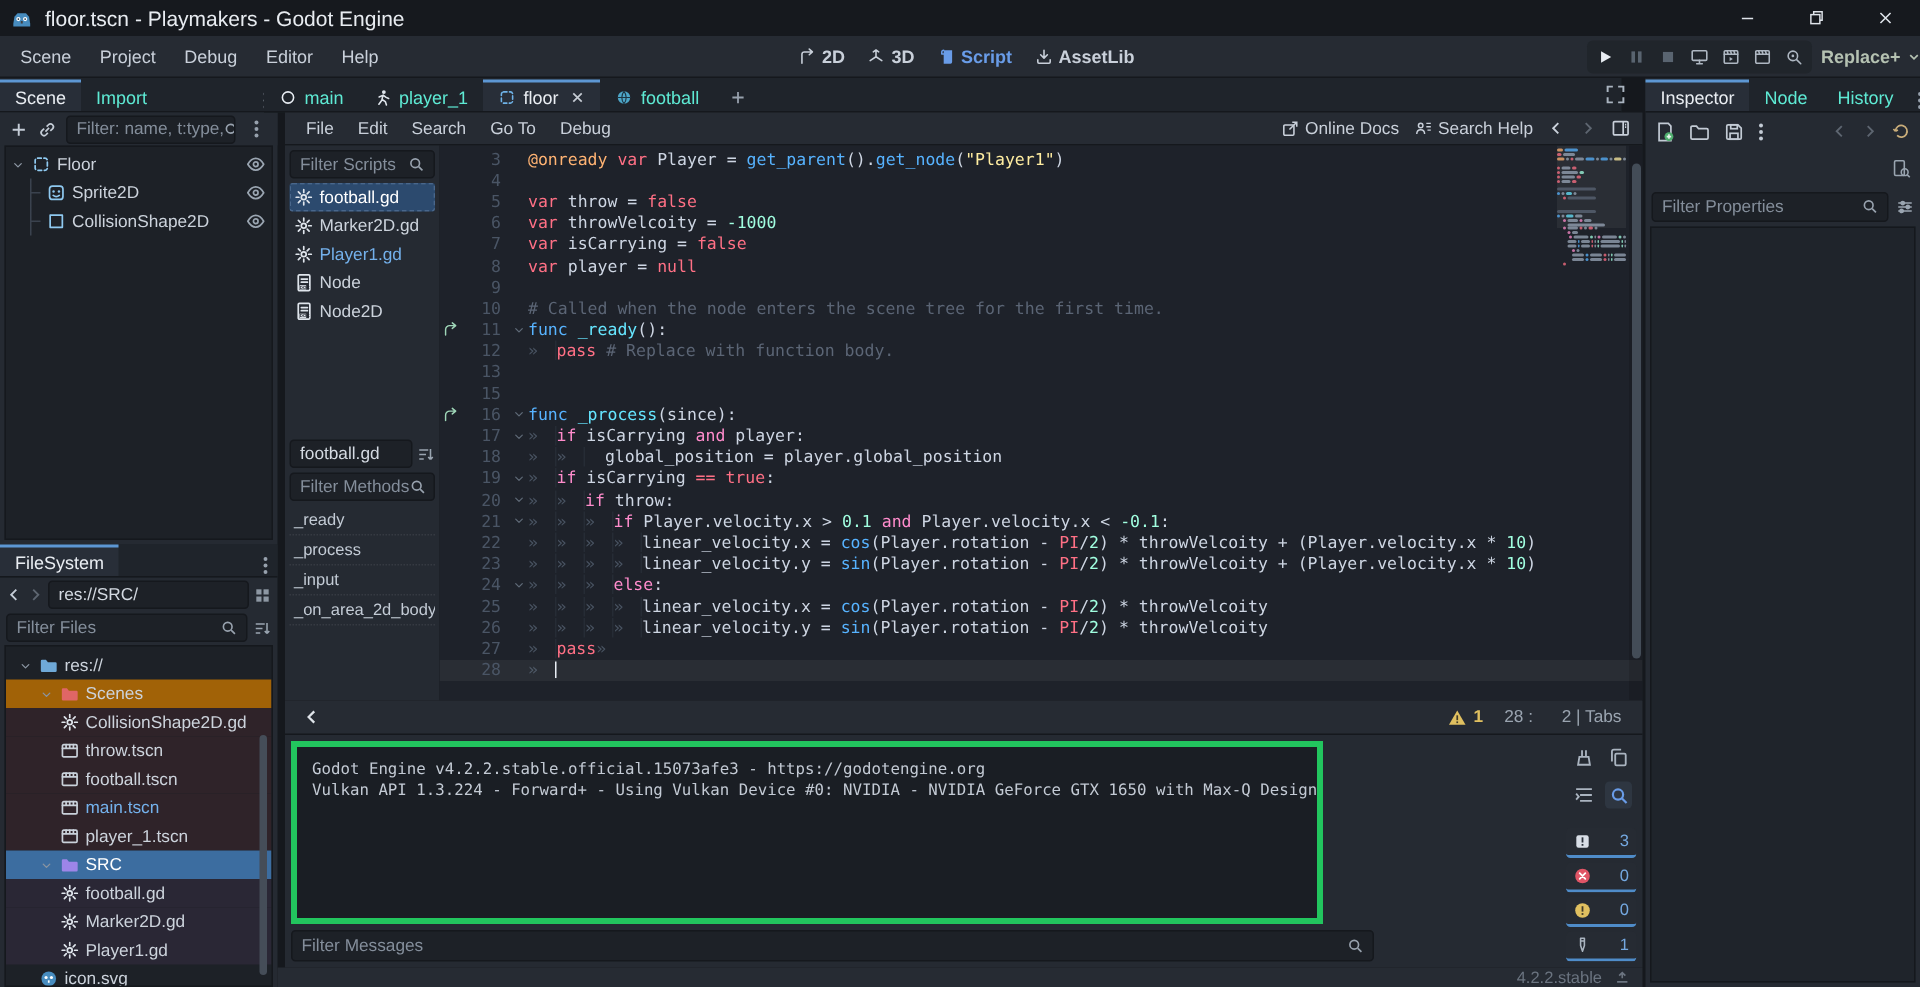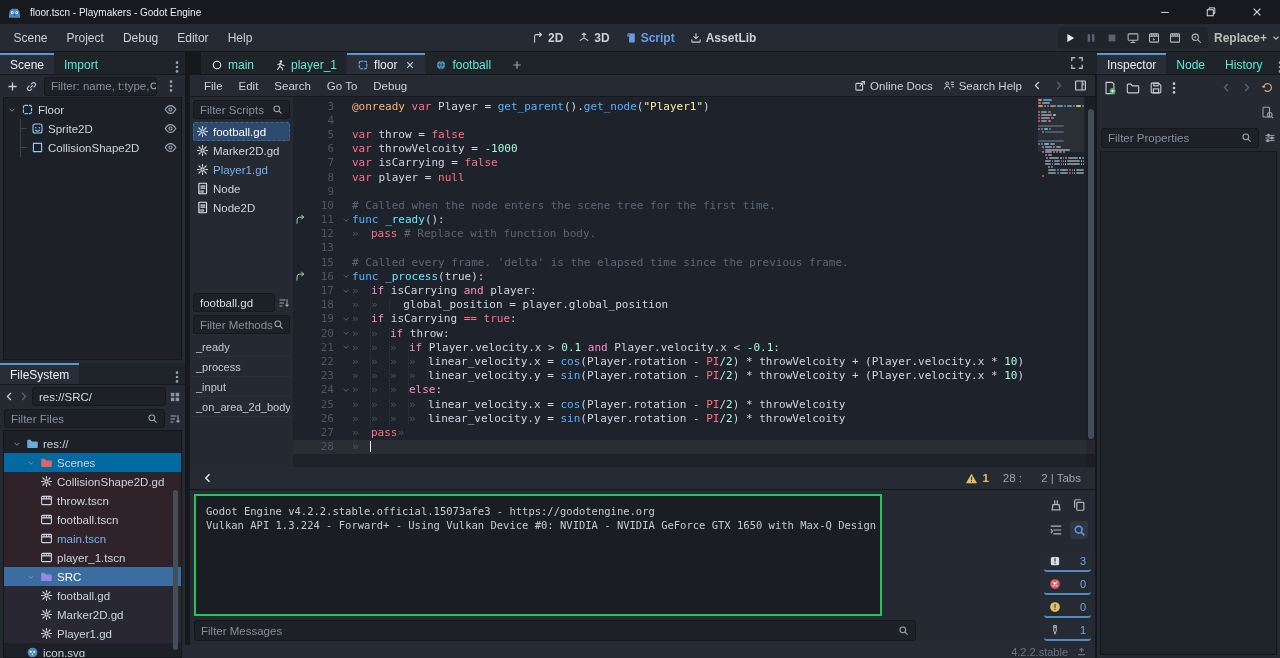--- a/index.html
+++ b/index.html
@@ -2,21 +2,21 @@
 <html><head>
 <meta charset="utf-8">
 <style>
   html,body{margin:0;padding:0}
   body{width:1280px;height:658px;background:#15181d;font-family:"Liberation Sans",sans-serif;overflow:hidden;position:relative;color:#cdd3de;-webkit-font-smoothing:antialiased}
   .abs{position:absolute}
   .ic{display:inline-flex;align-items:center;justify-content:center;line-height:0}
   .ic svg{display:block}
   
   #titlebar{left:0;top:0;width:1280px;height:24px;background:#16191e;display:flex;align-items:center}
-  #titlebar .t-title{font-size:10px;color:#e8ecf1;margin-left:8px}
+  #titlebar .t-title{font-size:14px;color:#e8ecf1;margin-left:8px}
   .winbtns{margin-left:auto;display:flex;align-items:center;height:100%}
   .winbtn{width:46px;height:100%;display:flex;align-items:center;justify-content:center;color:#dfe4ea}
   
   #menubar{left:0;top:24px;width:1280px;height:28px;background:#262b33;display:flex;align-items:center;border-bottom:1px solid #15181d;box-sizing:border-box}
   .menu-item{font-size:12px;color:#c9d0da;padding:0 9.5px}
   #workspaces{position:absolute;left:528px;top:0;height:28px;display:flex;align-items:center;gap:7px}
   .ws{display:flex;align-items:center;gap:4px;font-size:12px;color:#c9d0da;font-weight:bold;padding:0 4px}
   .ws.active{color:#699ce8}
   #playbox{position:absolute;left:1058px;top:3px;height:22px;background:#20252b;border-radius:4px;display:flex;align-items:center;padding:0 6px;gap:9px}
   .pb-ic{color:#aeb7c2}.pb-ic.dim{color:#596470}.pb-ic.white{color:#e8edf3}
@@ -40,28 +40,28 @@
   .chev{color:#8a94a1}
   .tree-l{width:12px;height:19px;flex:0 0 12px;background:linear-gradient(#3a424e,#3a424e) 5px 0/1px 100% no-repeat,linear-gradient(#3a424e,#3a424e) 5px 9px/7px 1px no-repeat}
   
   #fs-dock{left:0;top:363px;width:185px;height:295px;background:#252a32}
   #fs-tabs{left:0;top:363px;width:185px;height:22px}
   #fs-nav{left:0;top:386px;width:185px;height:21px;display:flex;align-items:center;gap:3px;padding:0 4px;box-sizing:border-box}
   #fs-filter{left:0;top:408px;width:185px;height:21px;display:flex;align-items:center;gap:4px;padding:0 4px;box-sizing:border-box}
   #fs-tree{left:3px;top:430px;width:179px;height:228px;background:#1d2127;border:1px solid #15181d;box-sizing:border-box;overflow:hidden;padding-top:3px}
   .fsrow{height:19px;display:flex;align-items:center;font-size:11.5px;color:#ccd3dc;gap:4px;white-space:nowrap}
   .fsrow.tint-red{background:#2f2329}
-  .fsrow.tint-red-head{background:#0369a1}
+  .fsrow.tint-red-head{background:#a16207}
   .fsrow.tint-purple{background:#2a2735}
   .fsrow.sel{background:#3c6da0;color:#fff}
   .fsrow.accent .lbl{color:#74b1ec}
   #fs-scroll{position:absolute;left:172px;top:430px;width:7px;height:226px}
   #fs-scroll .thumb{position:absolute;left:1px;top:60px;width:5px;height:160px;background:#454d58;border-radius:3px}
   
-  #scene-tabs-c{left:201px;top:52px;width:905px;height:23px}
+  #scene-tabs-c{left:176px;top:52px;width:905px;height:23px}
   #scene-tabs-c .tab-btn{font-size:12px}
   .close-x{color:#c6ccd4;margin-left:3px}
   
   #script-menubar{left:190px;top:75px;width:905px;height:22px;background:#262b33;display:flex;align-items:center;border-bottom:1px solid #15181d;box-sizing:border-box}
   #script-menubar .menu-item{font-size:11.5px;padding:0 8px}
   .sm-right{margin-left:auto;display:flex;align-items:center;gap:10px;padding-right:8px;font-size:11.5px;color:#c9d0da}
   .sm-link{display:flex;align-items:center;gap:4px}
   
   #script-sidebar{left:190px;top:97px;width:103px;height:370px;background:#252a32;box-sizing:border-box;padding:3px}
   .slist .srow{height:19px;display:flex;align-items:center;gap:4px;font-size:11.5px;color:#ccd3dc;padding:0 3px;border-radius:2px;white-space:nowrap;overflow:hidden}
@@ -88,21 +88,21 @@
   .mm-b{height:2px;border-radius:1px;opacity:.75}
   #code-vscroll{position:absolute;left:793px;top:0;width:9px;height:370px;background:rgba(0,0,0,.12)}
   #code-vscroll .thumb{position:absolute;left:1.5px;top:12px;width:6px;height:330px;background:#434c57;border-radius:3px}
   
   #code-status{left:190px;top:467px;width:905px;height:23px;background:#262b33;display:flex;align-items:center;border-bottom:1px solid #15181d;box-sizing:border-box}
   #code-status .left-chev{color:#dfe4ea;padding:0 12px}
   .status-right{margin-left:auto;display:flex;align-items:center;gap:14px;padding-right:14px;font-size:11.5px;color:#9aa4b0;white-space:pre}
   .warn-group{display:flex;align-items:center;gap:4px;color:#e0c060;font-weight:bold}
   
   #output-panel{left:190px;top:490px;width:905px;height:155px;background:#252a32}
-  #output-log{position:absolute;left:4px;top:4px;width:688px;height:122px;background:#1a1e24;border:2px solid #22c55e;box-sizing:border-box;padding:8px 10px;font:10.5px "DejaVu Sans Mono",monospace;line-height:14px;color:#c3cad4;white-space:pre}
+  #output-log{position:absolute;left:4px;top:4px;width:688px;height:122px;background:#1a1e24;border:4px solid #22c55e;box-sizing:border-box;padding:8px 10px;font:10.5px "DejaVu Sans Mono",monospace;line-height:14px;color:#c3cad4;white-space:pre}
   .olog-dim{color:#707a87}
   .out-ic{position:absolute;width:18px;height:18px;display:flex;align-items:center;justify-content:center;color:#aab4c0}
   .out-ic.activebg{background:#2e3641;border-radius:3px;color:#699ce8}
   .chip{position:absolute;width:47px;height:20px;background:#262b33;border-radius:3px;border-bottom:2px solid #4f8cc9;display:flex;align-items:center;padding:0 5px;box-sizing:border-box;gap:5px}
   .chip .cnt{margin-left:auto;color:#74a8e0;font-size:11px}
   #output-filter{position:absolute;left:4px;top:130px;width:722px;height:21px}
   
   #bottom-bar{left:185px;top:645px;width:910px;height:13px;background:#262b33;display:flex;align-items:center}
   .bb-tab{font-size:11px;color:#a6b0bc;padding:0 11px;display:flex;align-items:center;gap:5px;height:13px}
   .bb-tab.active{color:#699ce8}
@@ -798,26 +798,26 @@
       <div class="code-line"><span class="slot-col ic"></span><span class="lnum">8</span><span class="fold-col ic"></span><span class="ctext"><span class="tk-kw">var</span><span class="tk-pl"> player = </span><span class="tk-kw">null</span></span></div>
       <div class="code-line"><span class="slot-col ic"></span><span class="lnum">9</span><span class="fold-col ic"></span><span class="ctext"></span></div>
       <div class="code-line"><span class="slot-col ic"></span><span class="lnum">10</span><span class="fold-col ic"></span><span class="ctext"><span class="tk-cm"># Called when the node enters the scene tree for the first time.</span></span></div>
       <div class="code-line"><span class="slot-col ic"><svg width="11" height="11" viewBox="0 0 16 16" fill="none" stroke="currentColor" stroke-width="1.4" stroke-linecap="round" stroke-linejoin="round">
             <path d="M3 13.5V8.5a4 4 0 0 1 4-4h5.5M9.5 1.8L12.8 4.5 9.5 7.2"></path>
           </svg></span><span class="lnum">11</span><span class="fold-col ic"><svg width="10" height="10" viewBox="0 0 16 16" fill="none" stroke="currentColor" stroke-width="1.4" stroke-linecap="round" stroke-linejoin="round">
             <path d="M4.5 6.5L8 10l3.5-3.5"></path>
           </svg></span><span class="ctext"><span class="tk-fnk">func</span><span class="tk-pl"> </span><span class="tk-fnd">_ready</span><span class="tk-pl">():</span></span></div>
       <div class="code-line"><span class="slot-col ic"></span><span class="lnum">12</span><span class="fold-col ic"></span><span class="ctext"><span class="tabm">»</span><span class="tk-kw">pass</span><span class="tk-cm"> # Replace with function body.</span></span></div>
       <div class="code-line"><span class="slot-col ic"></span><span class="lnum">13</span><span class="fold-col ic"></span><span class="ctext"></span></div>
-      <div class="code-line"><span class="slot-col ic"></span><span class="lnum">15</span><span class="fold-col ic"></span><span class="ctext"><span class="tk-cm"># Called every frame. 'delta' is the elapsed time since the previous frame.</span></span></div>
+      <div class="code-line"><span class="slot-col ic"></span><span class="lnum">15</span><span class="fold-col ic"></span></div>
       <div class="code-line"><span class="slot-col ic"><svg width="11" height="11" viewBox="0 0 16 16" fill="none" stroke="currentColor" stroke-width="1.4" stroke-linecap="round" stroke-linejoin="round">
             <path d="M3 13.5V8.5a4 4 0 0 1 4-4h5.5M9.5 1.8L12.8 4.5 9.5 7.2"></path>
           </svg></span><span class="lnum">16</span><span class="fold-col ic"><svg width="10" height="10" viewBox="0 0 16 16" fill="none" stroke="currentColor" stroke-width="1.4" stroke-linecap="round" stroke-linejoin="round">
             <path d="M4.5 6.5L8 10l3.5-3.5"></path>
-          </svg></span><span class="ctext"><span class="tk-fnk">func</span><span class="tk-pl"> </span><span class="tk-fnd">_process</span><span class="tk-pl">(true):</span></span></div>
+          </svg></span><span class="ctext"><span class="tk-fnk">func</span><span class="tk-pl"> </span><span class="tk-fnd">_process</span><span class="tk-pl">(since):</span></span></div>
       <div class="code-line"><span class="slot-col ic"></span><span class="lnum">17</span><span class="fold-col ic"><svg width="10" height="10" viewBox="0 0 16 16" fill="none" stroke="currentColor" stroke-width="1.4" stroke-linecap="round" stroke-linejoin="round">
             <path d="M4.5 6.5L8 10l3.5-3.5"></path>
           </svg></span><span class="ctext"><span class="tabm">»</span><span class="tk-cf">if</span><span class="tk-pl"> isCarrying </span><span class="tk-cf">and</span><span class="tk-pl"> player:</span></span></div>
       <div class="code-line"><span class="slot-col ic"></span><span class="lnum">18</span><span class="fold-col ic"></span><span class="ctext"><span class="tabm">»</span><span class="tabm">»</span><span>  </span><span class="tk-pl">global_position = player.global_position</span></span></div>
       <div class="code-line"><span class="slot-col ic"></span><span class="lnum">19</span><span class="fold-col ic"><svg width="10" height="10" viewBox="0 0 16 16" fill="none" stroke="currentColor" stroke-width="1.4" stroke-linecap="round" stroke-linejoin="round">
             <path d="M4.5 6.5L8 10l3.5-3.5"></path>
           </svg></span><span class="ctext"><span class="tabm">»</span><span class="tk-cf">if</span><span class="tk-pl"> isCarrying </span><span class="tk-kw">==</span><span class="tk-pl"> </span><span class="tk-kw">true</span><span class="tk-pl">:</span></span></div>
       <div class="code-line"><span class="slot-col ic"></span><span class="lnum">20</span><span class="fold-col ic"><svg width="10" height="10" viewBox="0 0 16 16" fill="none" stroke="currentColor" stroke-width="1.4" stroke-linecap="round" stroke-linejoin="round">
             <path d="M4.5 6.5L8 10l3.5-3.5"></path>
           </svg></span><span class="ctext"><span class="tabm">»</span><span class="tabm">»</span><span class="tk-cf">if</span><span class="tk-pl"> throw:</span></span></div>

